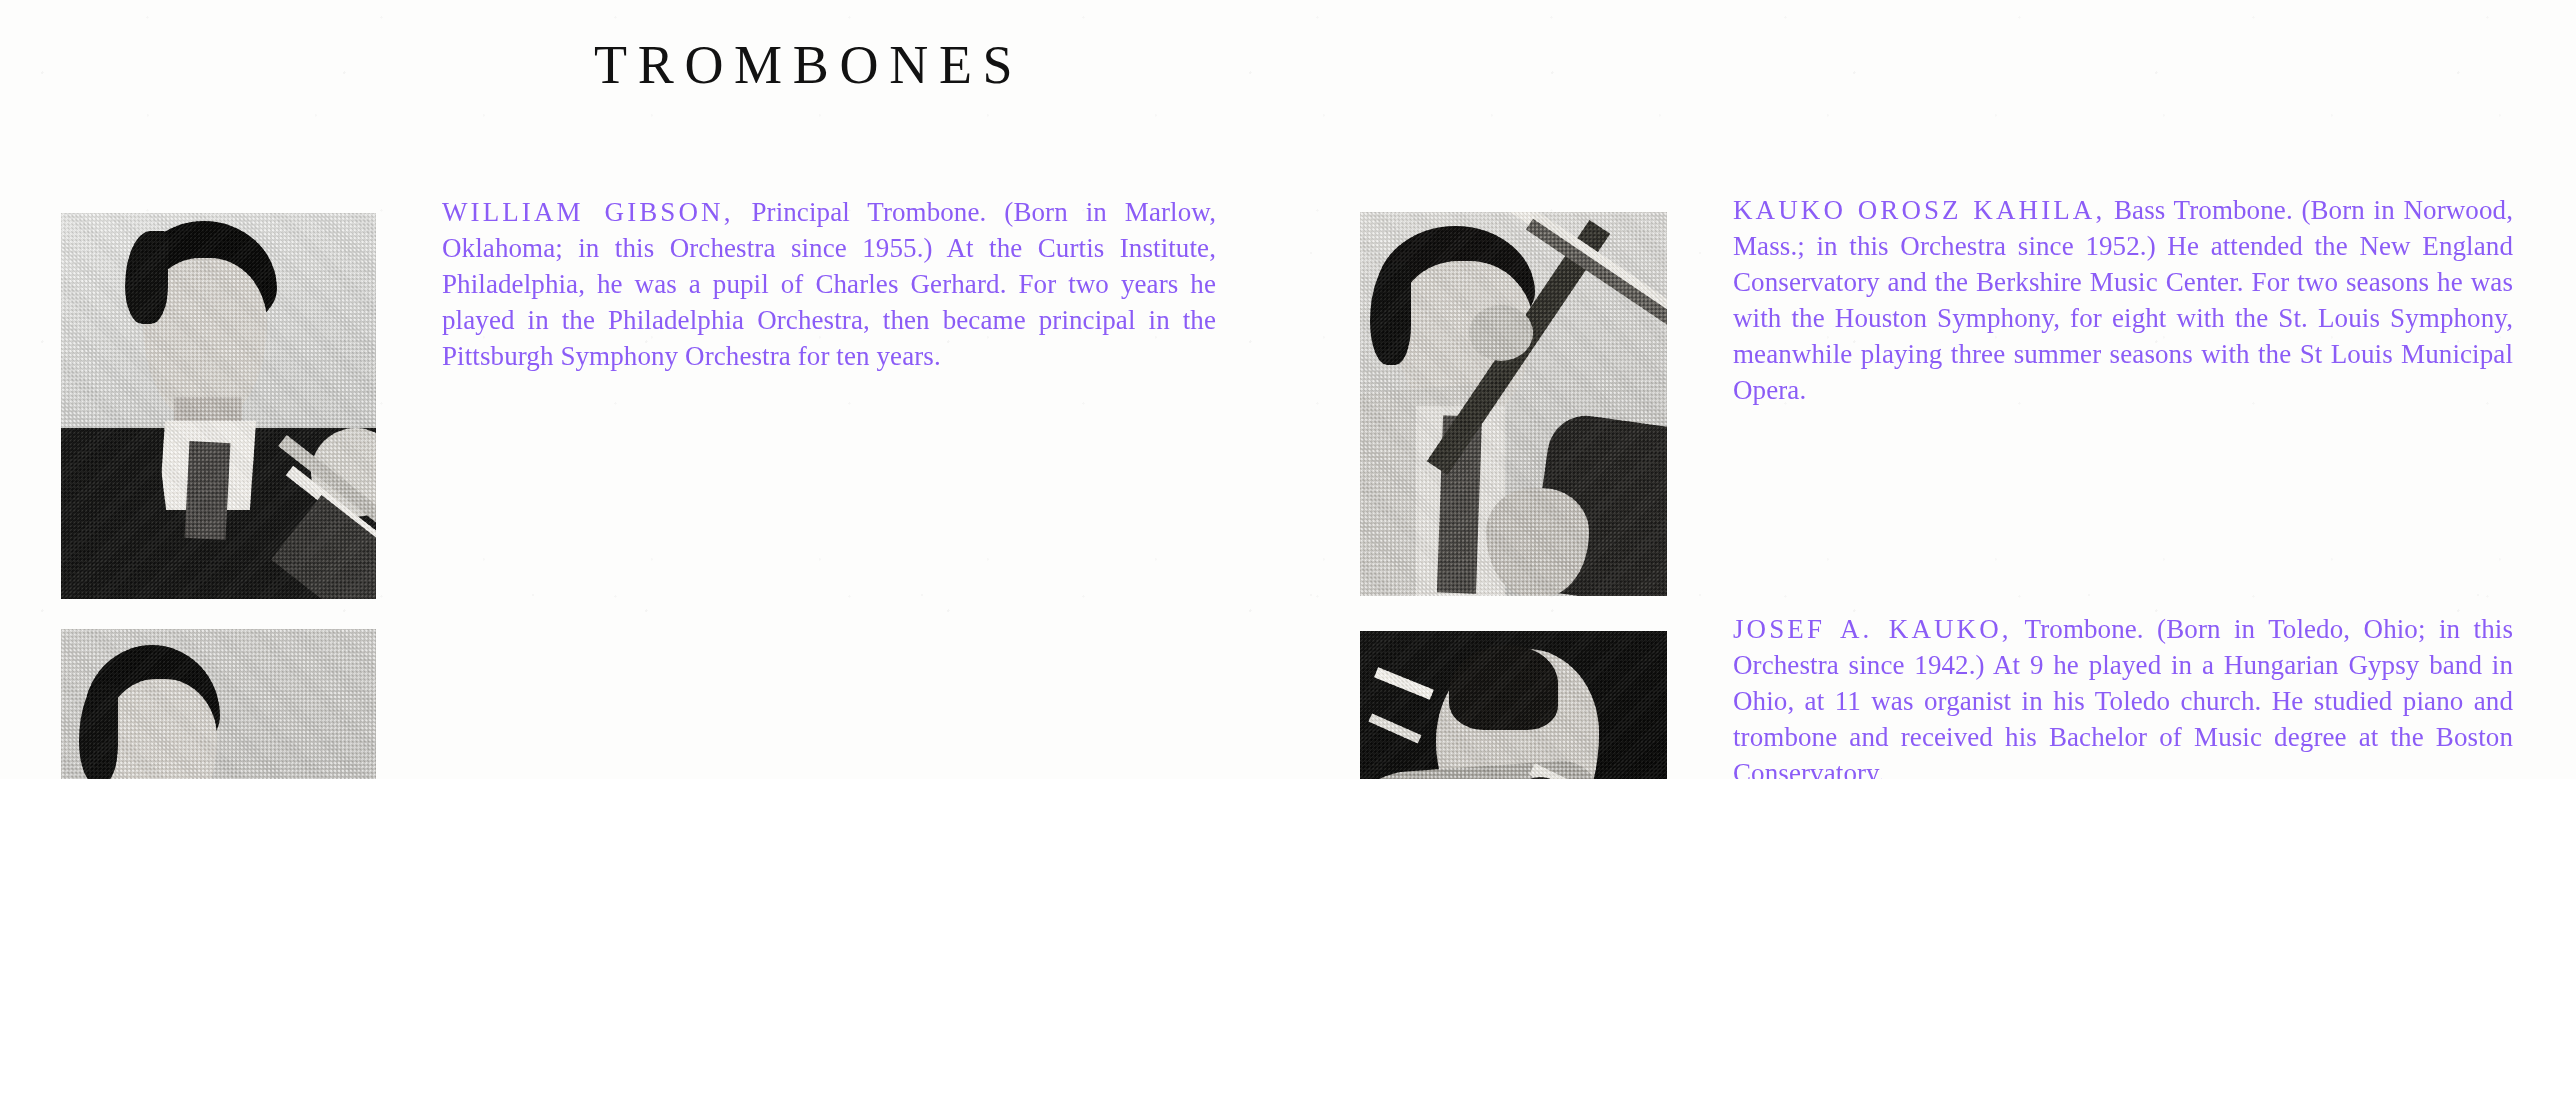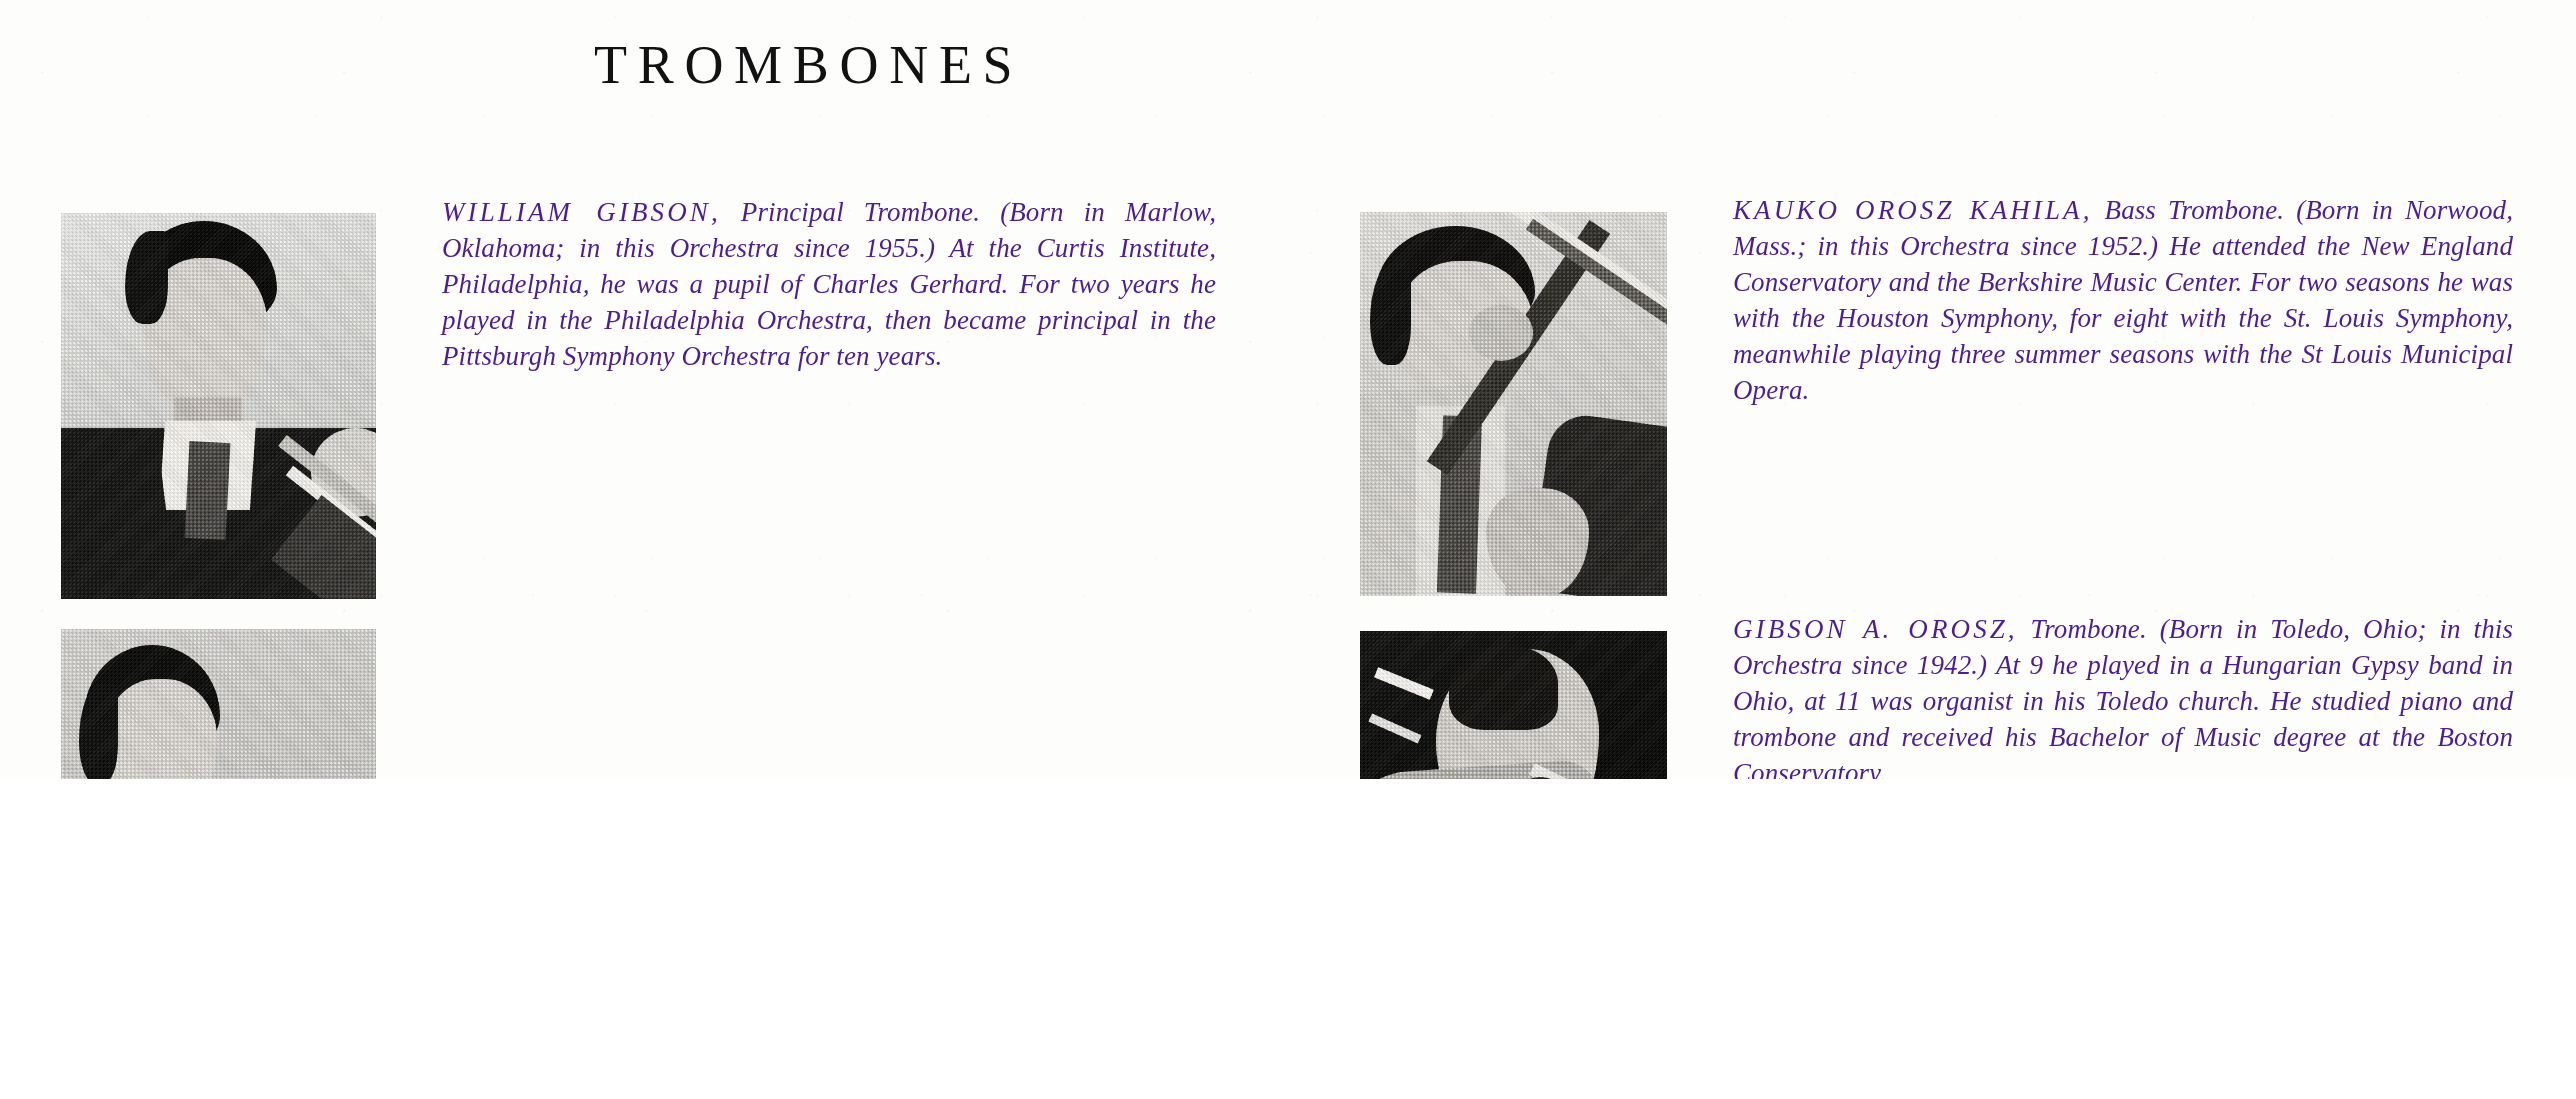--- a/index.html
+++ b/index.html
@@ -94,26 +94,25 @@
   .shirt { position: absolute; background: #e2e0dc; }
   .tie   { position: absolute; background: #4a4846; }
   .bowtie{ position: absolute; background: #3c3a38; }
   .brass { position: absolute; background: #8f8d88; border-radius: 50%; }
   .slide { position: absolute; background: #b6b4af; }
   .brass-dark { position: absolute; background: #3a3937; }
 
   
   .bio {
     position: absolute;
-    color: #4c1d95;
+    color: #8b5cf6;
     font-size: 27px;
     line-height: 36px;
     text-align: justify;
     text-justify: inter-word;
-    font-style: italic;
   }
   .bio .person-name {
     letter-spacing: 3.1px;
     font-weight: 400;
   }
   .bio .bio-body {
     letter-spacing: 0.1px;
   }
 </style>
 </head>
@@ -203,17 +202,17 @@
   <div class="bio" style="left:442px; top:194px; width:774px;">
     <span class="person-name">WILLIAM GIBSON,</span><span class="bio-body"> Principal Trombone. (Born in Marlow, Oklahoma; in this Orchestra since 1955.) At the Curtis Institute, Philadelphia, he was a pupil of Charles Gerhard. For two years he played in the Philadelphia Orchestra, then became principal in the Pittsburgh Symphony Orchestra for ten years.</span>
   </div>
 
 
   <div class="bio" style="left:1733px; top:192px; width:780px;">
     <span class="person-name">KAUKO OROSZ KAHILA,</span><span class="bio-body"> Bass Trombone. (Born in Norwood, Mass.; in this Orchestra since 1952.) He attended the New England Conservatory and the Berkshire Music Center. For two seasons he was with the Houston Symphony, for eight with the St. Louis Symphony, meanwhile playing three summer seasons with the St Louis Municipal Opera.</span>
   </div>
 
   <div class="bio" style="left:1733px; top:611px; width:780px;">
-    <span class="person-name">GIBSON A. OROSZ,</span><span class="bio-body"> Trombone. (Born in Toledo, Ohio; in this Orchestra since 1942.) At 9 he played in a Hungarian Gypsy band in Ohio, at 11 was organist in his Toledo church. He studied piano and trombone and received his Bachelor of Music degree at the Boston Conservatory.</span>
+    <span class="person-name">JOSEF A. KAUKO,</span><span class="bio-body"> Trombone. (Born in Toledo, Ohio; in this Orchestra since 1942.) At 9 he played in a Hungarian Gypsy band in Ohio, at 11 was organist in his Toledo church. He studied piano and trombone and received his Bachelor of Music degree at the Boston Conservatory.</span>
   </div>
 
 </div>
 
 
 </body></html>

